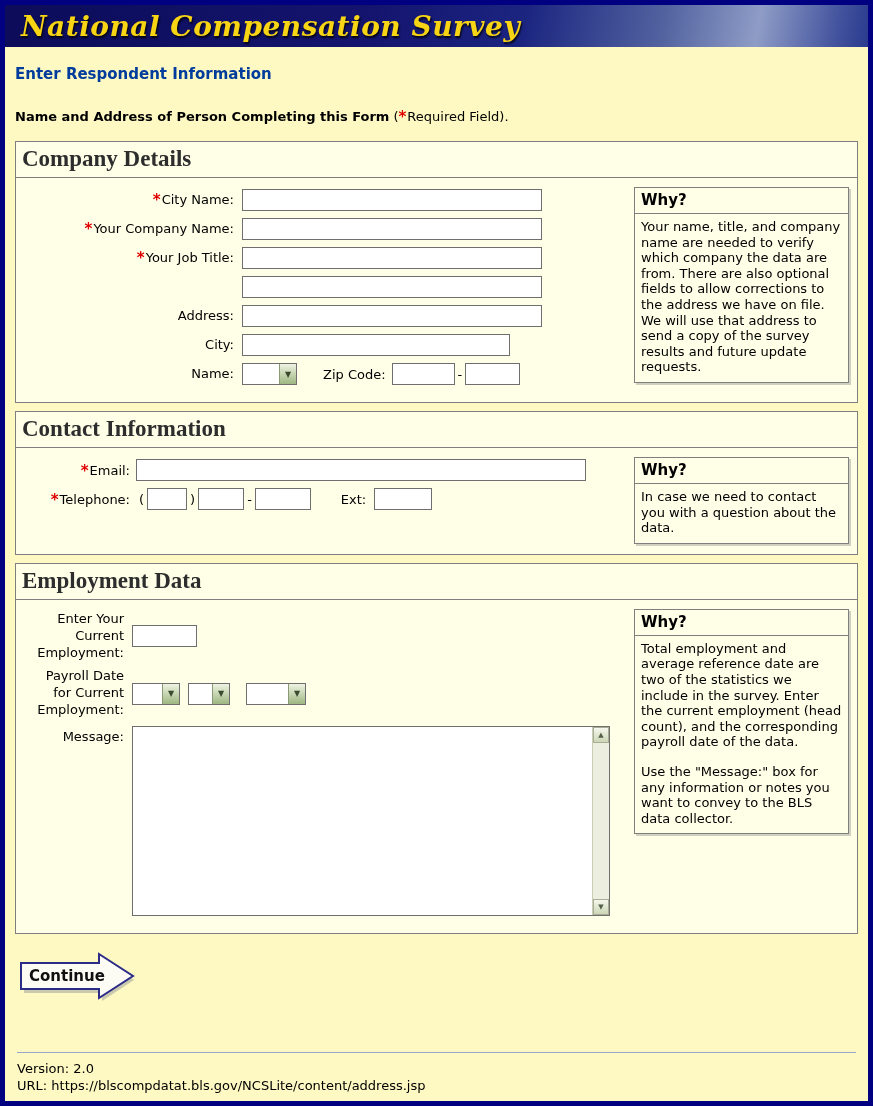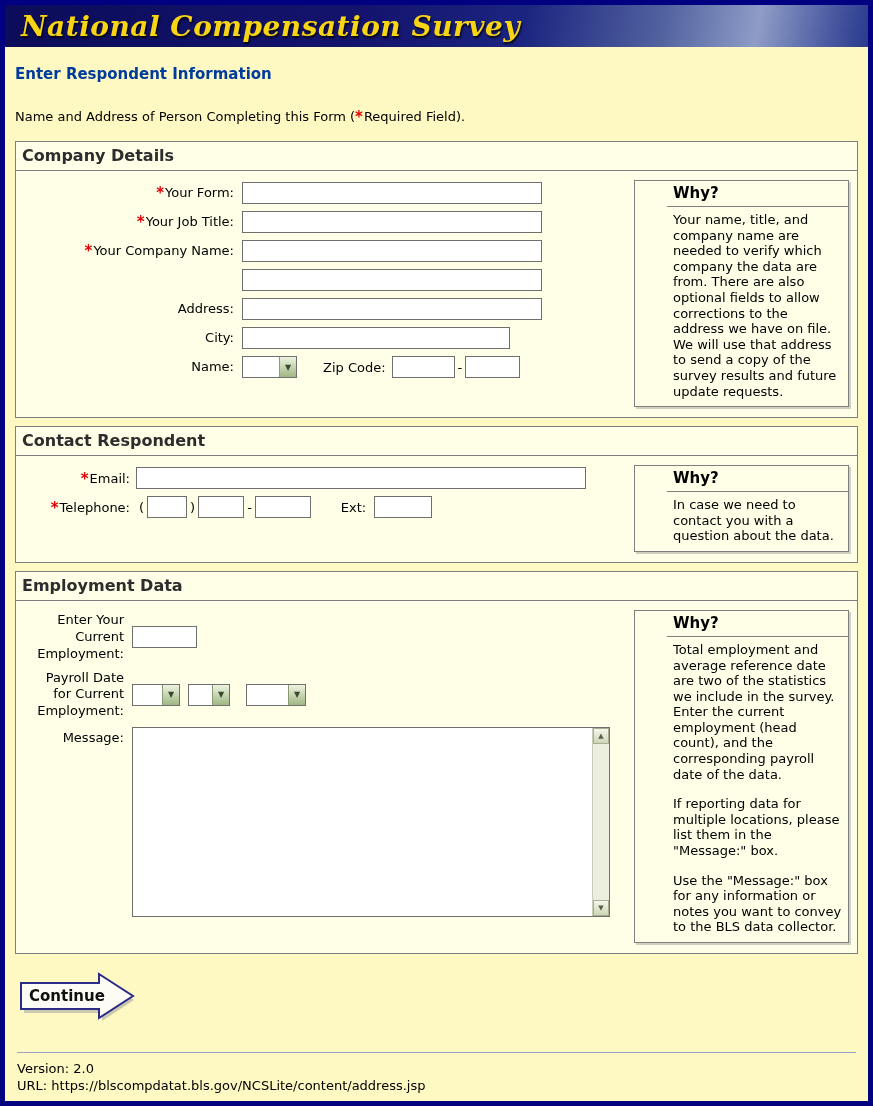--- a/index.html
+++ b/index.html
@@ -30,27 +30,27 @@
     border-bottom: 1px solid #98a0c6;
     display: flex; justify-content: flex-end; align-items: center;
     padding-right: 10px; gap: 6px;
   }
   .navlink { color: #0000C8; cursor: pointer; }
   .navsep { color: #33335a; }
   
   .main { flex: 1; display: flex; flex-direction: column; padding: 8px 10px 0 10px; }
   .page-title { color: #003C9C; font-weight: bold; font-size: 15px; margin-top: 10px; }
   .intro { margin-top: 24px; }
-  .intro-bold { font-weight: normal; }
+  .intro-bold { font-weight: bold; }
   .paren-open { margin-left: 4px; }
   .req { color: #E00000; font-weight: bold; font-size: 15px; position: relative; top: 1px; padding-right: 1px; }
   
   .section { border: 1px solid #7f7f7f; margin-top: 16px; background: #FFFFE8; }
   .section + .section { margin-top: 8px; }
-  .sec-title { font-size: 16px; font-weight: bold; color: #2d2d2d; padding: 4px 6px 5px 6px; border-bottom: 1px solid #7f7f7f; }
+  .sec-title { font-size: 23px; font-weight: bold; color: #2d2d2d; padding: 4px 6px 5px 6px; border-bottom: 1px solid #7f7f7f; font-family: Liberation Serif, serif; }
   .sec-body { display: flex; padding: 9px 8px 10px 8px; }
   .formcol { flex: 1; padding-top: 2px; }
   .frow { display: flex; align-items: center; margin-bottom: 7px; }
   .frow.top { align-items: flex-start; }
   .flabel { flex: none; width: 218px; text-align: right; padding-right: 8px; line-height: 1.3; }
   .flabel-sm { flex: none; width: 112px; text-align: right; padding-right: 6px; }
   .flabel-emp { flex: none; width: 108px; text-align: right; padding-right: 8px; line-height: 1.3; }
   .ti { height: 22px; border: 1px solid #6f6f6f; background: #fff; font: inherit; padding: 1px 3px; }
   .w300 { width: 300px; } .w268 { width: 268px; } .w450 { width: 450px; }
   .w63 { width: 63px; } .w55 { width: 55px; } .w65 { width: 65px; }
@@ -61,21 +61,21 @@
   
   .sel { display: inline-flex; height: 22px; border: 1px solid #6f6f6f; background: #fff; cursor: pointer; }
   .sel-val { flex: 1; }
   .sel-btn { width: 17px; flex: none; border-left: 1px solid #8a9a74;
     background: linear-gradient(#eef3e1, #9fb782); color: #3a4a2e; font-size: 8px;
     display: flex; align-items: center; justify-content: center; }
   .selw55 { width: 55px; } .selw48 { width: 48px; } .selw42 { width: 42px; } .selw60 { width: 60px; }
   .selgap { margin-right: 8px; }
   
   .whybox { flex: none; width: 215px; margin-left: 8px; align-self: flex-start;
-    border: 1px solid #7f7f7f; background: #FFFFE8; box-shadow: 2px 2px 0 rgba(120,120,120,0.35); padding-left: 32px; }
+    border: 1px solid #7f7f7f; background: #FFFFE8; box-shadow: 2px 2px 0 rgba(120,120,120,0.35); }
   .why-title { font-size: 15px; font-weight: bold; padding: 3px 6px 4px 6px; border-bottom: 1px solid #7f7f7f; }
   .why-text { padding: 5px 6px 7px 6px; line-height: 1.2; }
   .why-text p { margin: 0 0 14px 0; }
   .why-text p:last-child { margin-bottom: 0; }
   
   .ta-wrap { width: 478px; height: 190px; border: 1px solid #6f6f6f; background: #fff; display: flex; }
   .ta { flex: 1; border: none; outline: none; resize: none; background: #fff; font: inherit; padding: 2px; }
   .sbar { flex: none; width: 17px; background: #ecefe0; border-left: 1px solid #c9cdb8;
     display: flex; flex-direction: column; justify-content: space-between; }
   .sbtn { height: 16px; border: 1px solid #a9ad94; background: linear-gradient(#f5f7ec, #ccd6b6);
@@ -106,31 +106,31 @@
     <div class="intro">
       <span class="intro-bold">Name and Address of Person Completing this Form</span><span class="paren-open">(</span><span class="req">*</span><span>Required Field).</span>
     </div>
 
     <div class="section">
       <div class="sec-title">Company Details</div>
       <div class="sec-body">
         <div class="formcol">
 
           <div class="frow">
-            <div class="flabel"><span class="req">*</span><span>Your Form:</span></div>
+            <div class="flabel"><span class="req">*</span><span>City Name:</span></div>
+            <input class="ti w300" style="">
+          </div>
+
+          <div class="frow">
+            <div class="flabel"><span class="req">*</span><span>Your Company Name:</span></div>
             <input class="ti w300" style="">
           </div>
 
           <div class="frow">
             <div class="flabel"><span class="req">*</span><span>Your Job Title:</span></div>
-            <input class="ti w300" style="">
-          </div>
-
-          <div class="frow">
-            <div class="flabel"><span class="req">*</span><span>Your Company Name:</span></div>
             <input class="ti w300" style="">
           </div>
 
           <div class="frow">
             <div class="flabel"></div>
             <input class="ti w300" style="">
           </div>
 
           <div class="frow">
             <div class="flabel">Address:</div>
@@ -157,21 +157,21 @@
         </div>
 
         <div class="whybox">
           <div class="why-title">Why?</div>
           <div class="why-text">Your name, title, and company name are needed to verify which company the data are from. There are also optional fields to allow corrections to the address we have on file. We will use that address to send a copy of the survey results and future update requests.</div>
         </div>
       </div>
     </div>
 
     <div class="section">
-      <div class="sec-title">Contact Respondent</div>
+      <div class="sec-title">Contact Information</div>
       <div class="sec-body">
         <div class="formcol">
 
           <div class="frow">
             <div class="flabel-sm"><span class="req">*</span><span>Email:</span></div>
             <input class="ti w450" style="">
           </div>
 
           <div class="frow">
             <div class="flabel-sm"><span class="req">*</span><span>Telephone:</span></div>
@@ -230,21 +230,20 @@
               </div>
             </div>
           </div>
 
         </div>
 
         <div class="whybox">
           <div class="why-title">Why?</div>
           <div class="why-text">
             <p>Total employment and average reference date are two of the statistics we include in the survey. Enter the current employment (head count), and the corresponding payroll date of the data.</p>
-            <p>If reporting data for multiple locations, please list them in the "Message:" box.</p>
             <p>Use the "Message:" box for any information or notes you want to convey to the BLS data collector.</p>
           </div>
         </div>
       </div>
     </div>
 
     <div class="continue">
       <svg width="124" height="54" viewBox="0 0 124 54">
         <polygon points="7,17 85,17 85,9 117,30 85,51 85,43 7,43" fill="#a9a9a0" opacity="0.6"></polygon>
         <polygon points="4,13 82,13 82,4 116,26 82,48 82,39 4,39" fill="#fcfcf4" stroke="#2b2b88" stroke-width="2"></polygon>

